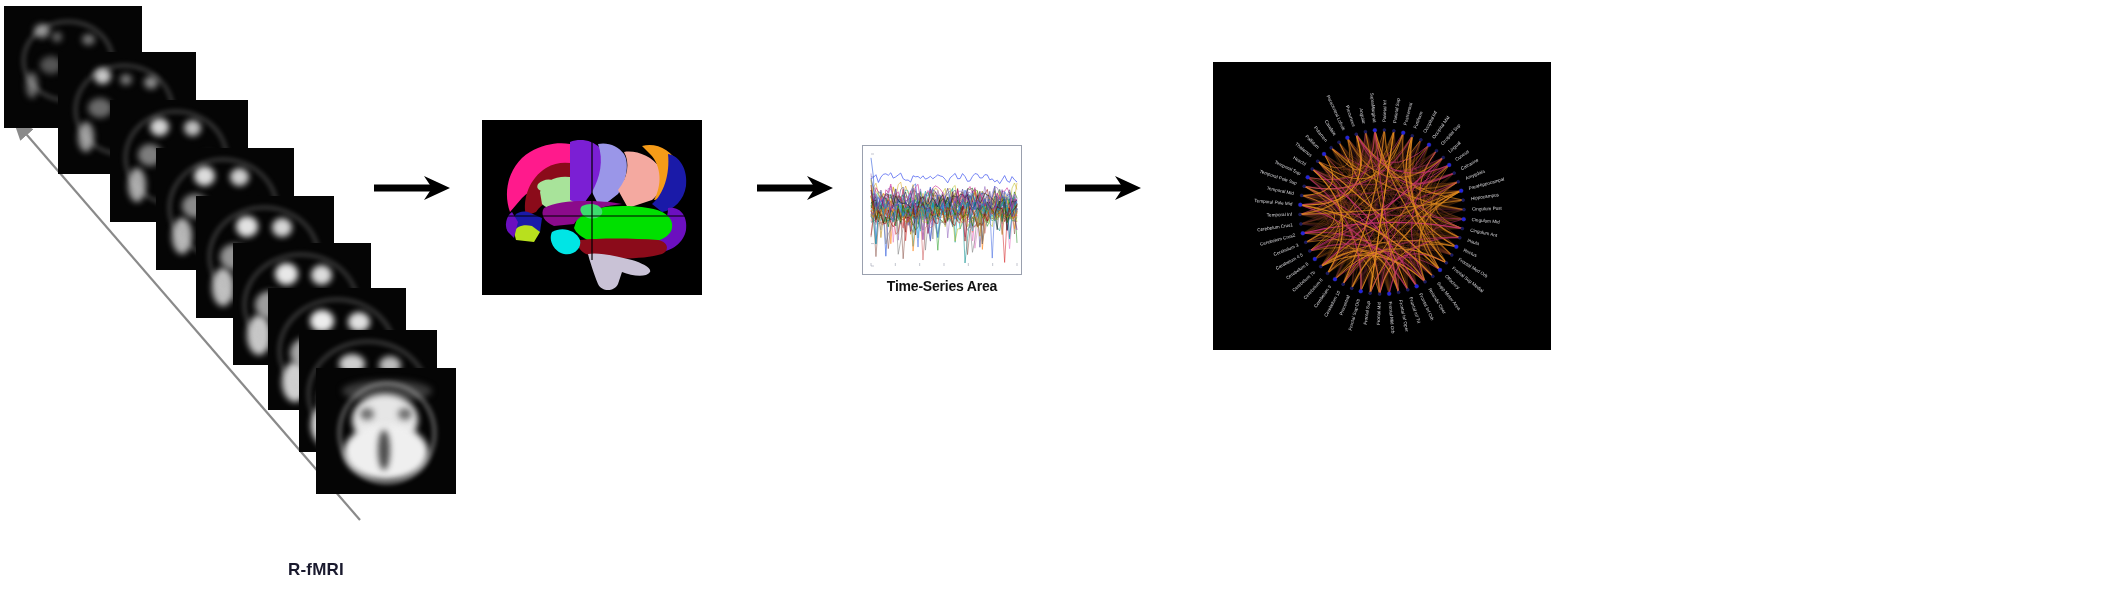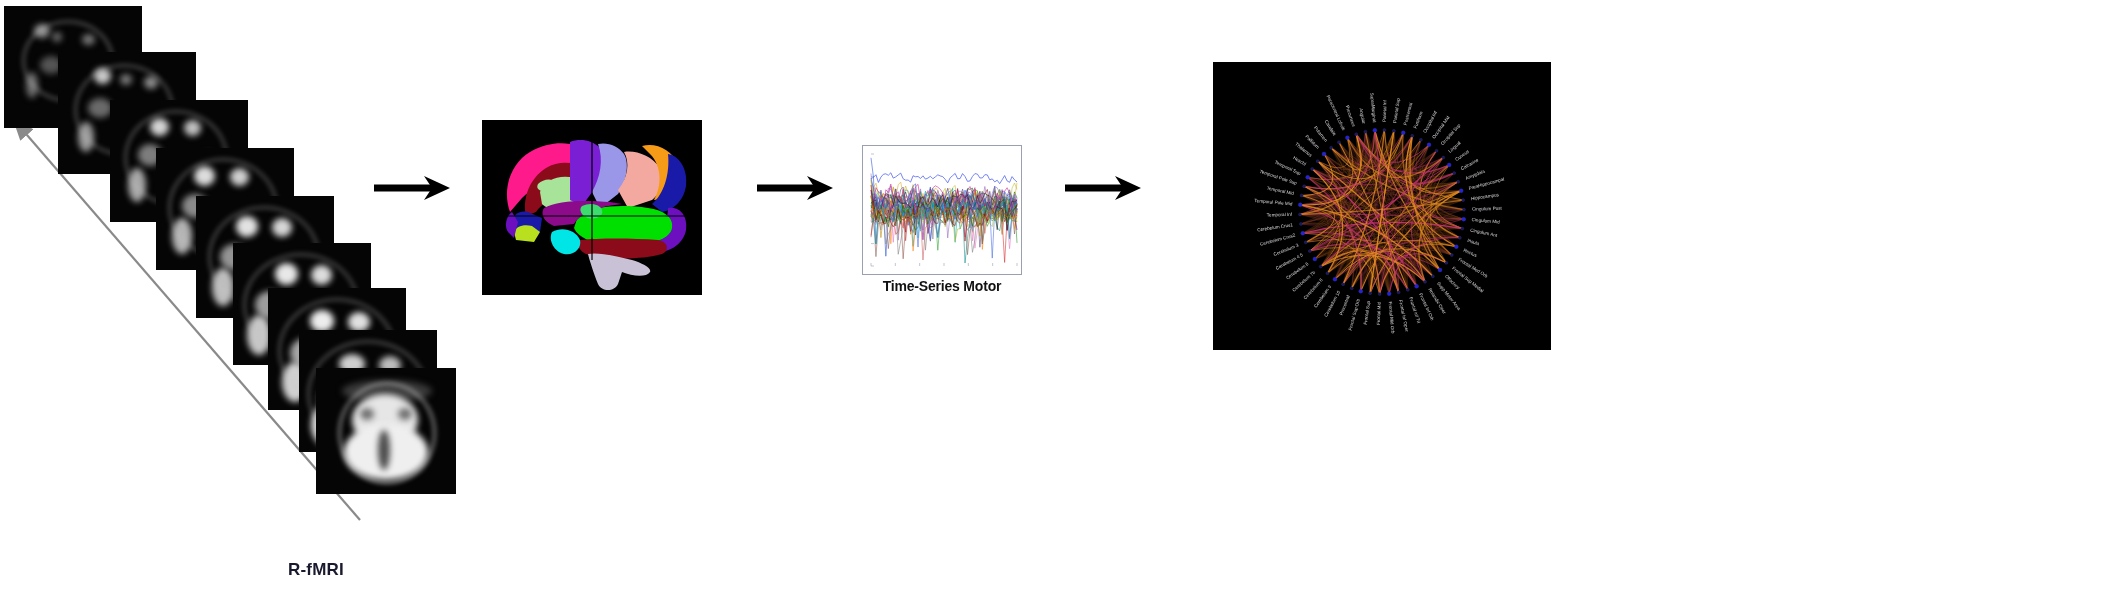--- a/index.html
+++ b/index.html
@@ -341,21 +341,21 @@
           <polyline points="8.00,70.60 10.47,73.80 12.95,98.08 15.42,66.92 17.90,60.35 20.37,68.20 22.85,75.00 25.32,74.40 27.80,72.51 30.27,76.11 32.75,64.65 35.22,73.15 37.69,58.96 40.17,71.21 42.64,64.20 45.12,60.21 47.59,69.85 50.07,55.10 52.54,53.76 55.02,64.74 57.49,58.62 59.97,69.86 62.44,64.94 64.92,58.03 67.39,68.64 69.86,56.89 72.34,68.11 74.81,70.16 77.29,72.02 79.76,63.24 82.24,66.85 84.71,57.46 87.19,68.63 89.66,67.57 92.14,61.61 94.61,66.03 97.08,63.88 99.56,56.46 102.03,52.45 104.51,67.52 106.98,73.28 109.46,67.04 111.93,55.89 114.41,70.22 116.88,62.96 119.36,57.84 121.83,65.49 124.31,66.58 126.78,60.91 129.25,66.62 131.73,69.86 134.20,62.39 136.68,63.78 139.15,57.67 141.63,53.21 144.10,58.27 146.58,93.11 149.05,65.83 151.53,61.95 154.00,67.61" fill="none" stroke="#00a0a0" stroke-width="0.65" stroke-opacity="0.85"></polyline>
           <polyline points="8.00,43.99 10.47,59.57 12.95,41.61 15.42,46.03 17.90,48.25 20.37,62.19 22.85,43.76 25.32,46.64 27.80,38.13 30.27,51.29 32.75,48.92 35.22,45.74 37.69,55.54 40.17,43.35 42.64,55.47 45.12,52.83 47.59,44.73 50.07,55.70 52.54,40.80 55.02,38.34 57.49,55.24 59.97,59.14 62.44,49.15 64.92,44.60 67.39,47.33 69.86,41.89 72.34,39.79 74.81,41.11 77.29,43.27 79.76,46.85 82.24,65.59 84.71,64.83 87.19,62.66 89.66,62.94 92.14,65.87 94.61,43.96 97.08,59.40 99.56,48.37 102.03,55.63 104.51,44.09 106.98,40.52 109.46,47.14 111.93,41.64 114.41,57.58 116.88,47.65 119.36,53.33 121.83,60.07 124.31,55.94 126.78,63.24 129.25,63.45 131.73,62.31 134.20,47.09 136.68,53.75 139.15,45.18 141.63,45.22 144.10,41.74 146.58,47.28 149.05,62.13 151.53,53.21 154.00,54.69" fill="none" stroke="#c71585" stroke-width="0.65" stroke-opacity="0.85"></polyline>
           <polyline points="8.00,62.50 10.47,54.95 12.95,73.30 15.42,65.84 17.90,68.12 20.37,77.00 22.85,70.90 25.32,80.79 27.80,64.59 30.27,66.40 32.75,79.99 35.22,58.38 37.69,76.44 40.17,59.24 42.64,72.08 45.12,63.05 47.59,71.20 50.07,78.17 52.54,83.78 55.02,81.50 57.49,61.56 59.97,56.19 62.44,66.22 64.92,78.40 67.39,67.53 69.86,70.25 72.34,57.65 74.81,70.72 77.29,56.37 79.76,52.70 82.24,54.14 84.71,75.44 87.19,55.77 89.66,62.13 92.14,69.40 94.61,54.03 97.08,60.50 99.56,71.68 102.03,69.17 104.51,55.77 106.98,69.05 109.46,79.80 111.93,66.80 114.41,61.72 116.88,65.13 119.36,71.58 121.83,69.03 124.31,55.73 126.78,60.46 129.25,64.60 131.73,67.63 134.20,61.35 136.68,55.00 139.15,75.54 141.63,56.10 144.10,76.76 146.58,69.25 149.05,65.66 151.53,62.59 154.00,58.67" fill="none" stroke="#006400" stroke-width="0.65" stroke-opacity="0.85"></polyline>
           <polyline points="8.00,39.00 10.47,63.57 12.95,76.48 15.42,64.37 17.90,69.55 20.37,77.11 22.85,77.71 25.32,64.14 27.80,77.04 30.27,80.83 32.75,75.90 35.22,62.76 37.69,72.72 40.17,74.07 42.64,72.38 45.12,71.10 47.59,73.39 50.07,62.70 52.54,72.85 55.02,60.14 57.49,61.86 59.97,57.82 62.44,63.18 64.92,62.50 67.39,61.38 69.86,71.45 72.34,77.23 74.81,77.40 77.29,62.62 79.76,65.07 82.24,76.84 84.71,61.14 87.19,66.06 89.66,78.14 92.14,79.59 94.61,66.39 97.08,68.87 99.56,59.99 102.03,95.08 104.51,71.89 106.98,61.55 109.46,64.90 111.93,71.18 114.41,80.54 116.88,77.40 119.36,79.50 121.83,68.15 124.31,75.03 126.78,61.04 129.25,63.59 131.73,68.81 134.20,60.56 136.68,62.30 139.15,62.38 141.63,75.66 144.10,70.28 146.58,61.82 149.05,70.71 151.53,63.42 154.00,59.11" fill="none" stroke="#8b0000" stroke-width="0.65" stroke-opacity="0.85"></polyline>
           <polyline points="8.00,44.56 10.47,54.39 12.95,50.73 15.42,62.89 17.90,44.14 20.37,54.83 22.85,48.26 25.32,51.12 27.80,51.28 30.27,53.32 32.75,42.91 35.22,56.38 37.69,43.55 40.17,41.05 42.64,58.70 45.12,53.87 47.59,51.85 50.07,42.52 52.54,68.18 55.02,47.00 57.49,55.52 59.97,60.88 62.44,60.96 64.92,65.94 67.39,60.72 69.86,43.88 72.34,45.54 74.81,53.13 77.29,61.80 79.76,57.42 82.24,51.53 84.71,42.16 87.19,55.53 89.66,46.57 92.14,44.04 94.61,54.74 97.08,52.39 99.56,43.15 102.03,51.27 104.51,43.42 106.98,60.50 109.46,64.06 111.93,57.65 114.41,55.94 116.88,64.23 119.36,59.49 121.83,52.26 124.31,63.75 126.78,45.34 129.25,58.98 131.73,50.62 134.20,50.35 136.68,62.36 139.15,44.75 141.63,62.04 144.10,50.00 146.58,43.78 149.05,53.29 151.53,58.42 154.00,53.77" fill="none" stroke="#483d8b" stroke-width="0.65" stroke-opacity="0.85"></polyline>
           <polyline points="8.00,63.95 10.47,71.37 12.95,64.13 15.42,74.34 17.90,65.62 20.37,61.06 22.85,66.79 25.32,69.48 27.80,69.99 30.27,63.68 32.75,64.15 35.22,71.30 37.69,74.76 40.17,69.57 42.64,75.82 45.12,76.28 47.59,70.95 50.07,69.27 52.54,69.62 55.02,67.83 57.49,61.96 59.97,63.23 62.44,73.14 64.92,73.87 67.39,66.77 69.86,64.62 72.34,60.78 74.81,67.91 77.29,69.94 79.76,68.22 82.24,62.98 84.71,63.21 87.19,63.16 89.66,62.78 92.14,63.19 94.61,71.74 97.08,68.76 99.56,73.23 102.03,70.63 104.51,67.99 106.98,73.51 109.46,71.83 111.93,70.50 114.41,73.18 116.88,90.28 119.36,67.99 121.83,72.68 124.31,67.17 126.78,68.26 129.25,62.77 131.73,74.36 134.20,68.19 136.68,64.88 139.15,88.61 141.63,68.18 144.10,71.31 146.58,70.27 149.05,72.31 151.53,71.46 154.00,65.82" fill="none" stroke="#b8860b" stroke-width="0.65" stroke-opacity="0.85"></polyline>
           <polyline points="8.00,65.81 10.47,69.15 12.95,63.15 15.42,51.57 17.90,56.26 20.37,52.80 22.85,62.65 25.32,55.14 27.80,70.51 30.27,74.15 32.75,58.43 35.22,58.58 37.69,63.35 40.17,70.51 42.64,66.01 45.12,68.63 47.59,66.18 50.07,54.60 52.54,68.15 55.02,101.04 57.49,60.75 59.97,60.63 62.44,72.78 64.92,61.87 67.39,93.47 69.86,69.99 72.34,72.59 74.81,91.57 77.29,73.44 79.76,59.56 82.24,61.14 84.71,57.68 87.19,51.08 89.66,68.47 92.14,73.34 94.61,66.52 97.08,58.76 99.56,53.80 102.03,62.93 104.51,56.85 106.98,73.30 109.46,56.22 111.93,64.06 114.41,54.89 116.88,56.78 119.36,58.83 121.83,53.50 124.31,59.26 126.78,61.30 129.25,112.10 131.73,63.51 134.20,55.57 136.68,53.09 139.15,50.60 141.63,51.23 144.10,52.07 146.58,50.01 149.05,70.13 151.53,69.53 154.00,62.29" fill="none" stroke="#4169e1" stroke-width="0.65" stroke-opacity="0.85"></polyline>
         </svg>
     </div>
   </div>
-  <div id="label-ts">Time-Series Motor</div>
+  <div id="label-ts">Time-Series Area</div>
 
   <svg class="flow-arrow" style="left:1063px; top:172px;" width="82" height="32" viewBox="0 0 82 32" xmlns="http://www.w3.org/2000/svg">
     <path d="M2,16 L60,16" stroke="#000" stroke-width="7" stroke-linecap="butt"></path>
     <path d="M52,4 L78,16 L52,28 L60,16 Z" fill="#000"></path>
   </svg>
 
   <div id="stage-conn">
     <svg id="conn-svg" width="338" height="288" viewBox="0 0 338 288" xmlns="http://www.w3.org/2000/svg">
       <rect x="0" y="0" width="338" height="288" fill="#000000"></rect>
       <g id="conn-edges">

